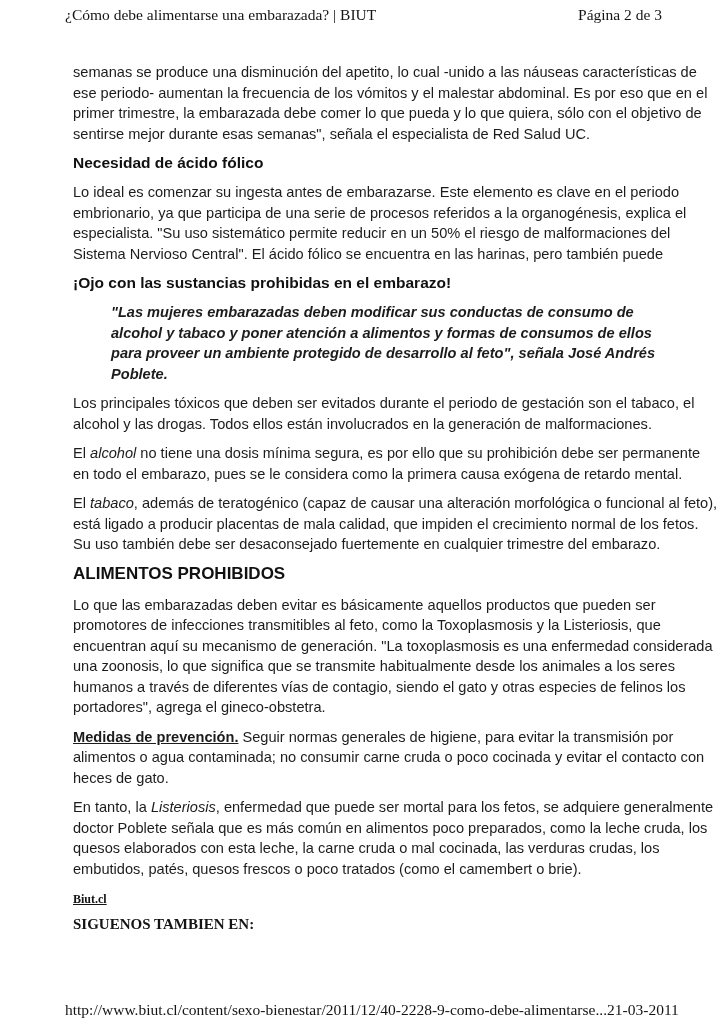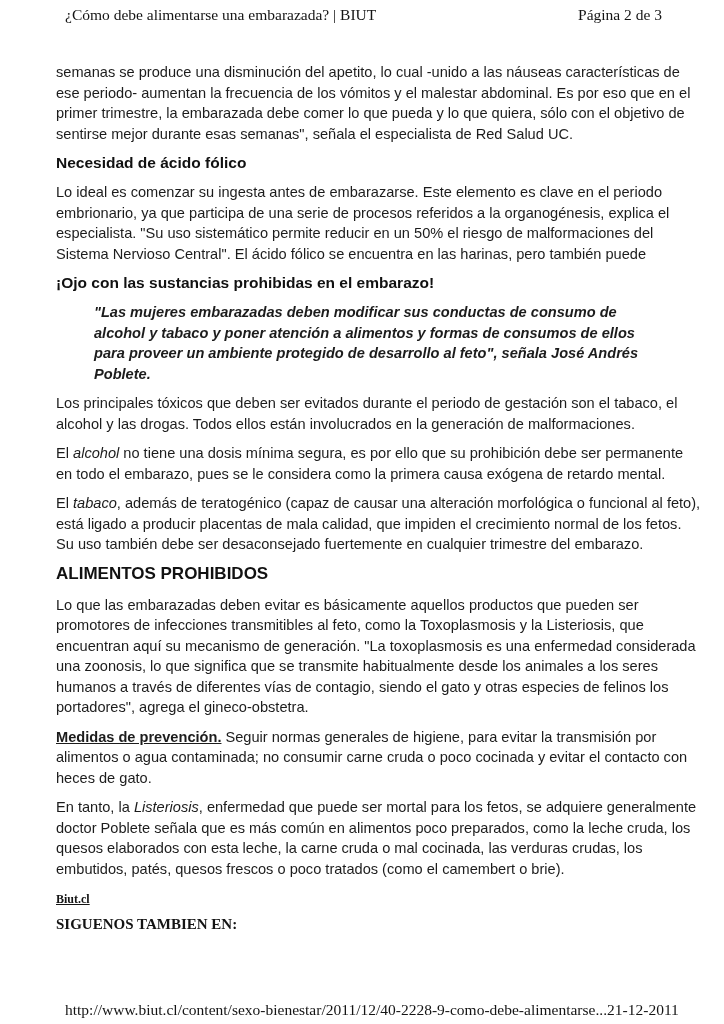--- a/index.html
+++ b/index.html
@@ -19,21 +19,21 @@
     right: 62px;
     display: flex;
     justify-content: space-between;
     font-family: "Liberation Serif", serif;
     font-size: 15.5px;
     color: #141414;
   }
   .content {
     position: absolute;
     top: 62px;
-    left: 56px;
+    left: 73px;
     width: 601px;
   }
   .content > :first-child { margin-top: 0; }
   .para { margin: 9px 0 0 0; font-size: 14.6px; line-height: 20.5px; }
   .para .line { white-space: pre; }
   .h2 {
     margin: 8px 0 0 0;
     font-size: 15.5px;
     font-weight: bold;
     line-height: 21px;
@@ -153,16 +153,16 @@
         <div class="line"><span>doctor Poblete señala que es más común en alimentos poco preparados, como la leche cruda, los</span></div>
         <div class="line"><span>quesos elaborados con esta leche, la carne cruda o mal cocinada, las verduras crudas, los</span></div>
         <div class="line"><span>embutidos, patés, quesos frescos o poco tratados (como el camembert o brie).</span></div>
       </div>
       <div class="serif-small">Biut.cl</div>
       <div class="serif-caps">SIGUENOS TAMBIEN EN:</div>
     </div>
 
   <div class="print-footer">
     <span>http://www.biut.cl/content/sexo-bienestar/2011/12/40-2228-9-como-debe-alimentarse...</span>
-    <span>21-12-2011</span>
+    <span>21-03-2011</span>
   </div>
 
 </div>
 
 </body></html>

